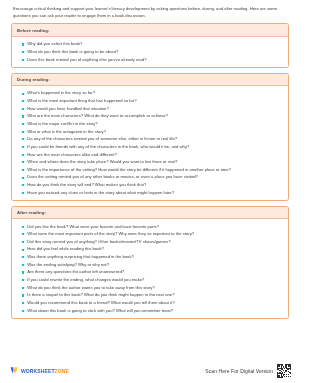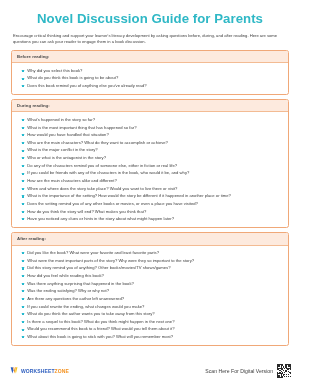--- a/index.html
+++ b/index.html
@@ -146,21 +146,20 @@
     width: 14px;
     height: 14px;
     display: block;
   }
 </style>
 </head>
 <body>
 
 <div class="page">
 
-  <div class="title">Novel Discussion Guide for Parents</div>
 
   <div class="subtitle">Encourage critical thinking and support your learner's literacy development by asking questions before, during, and after reading. Here are some questions you can ask your reader to engage them in a book discussion.</div>
 
   <div class="sections">
 
     <div class="section">
       <div class="section-header">Before reading:</div>
       <ul class="q-list">
         <li class="q-item">
           <span class="bullet"></span>

